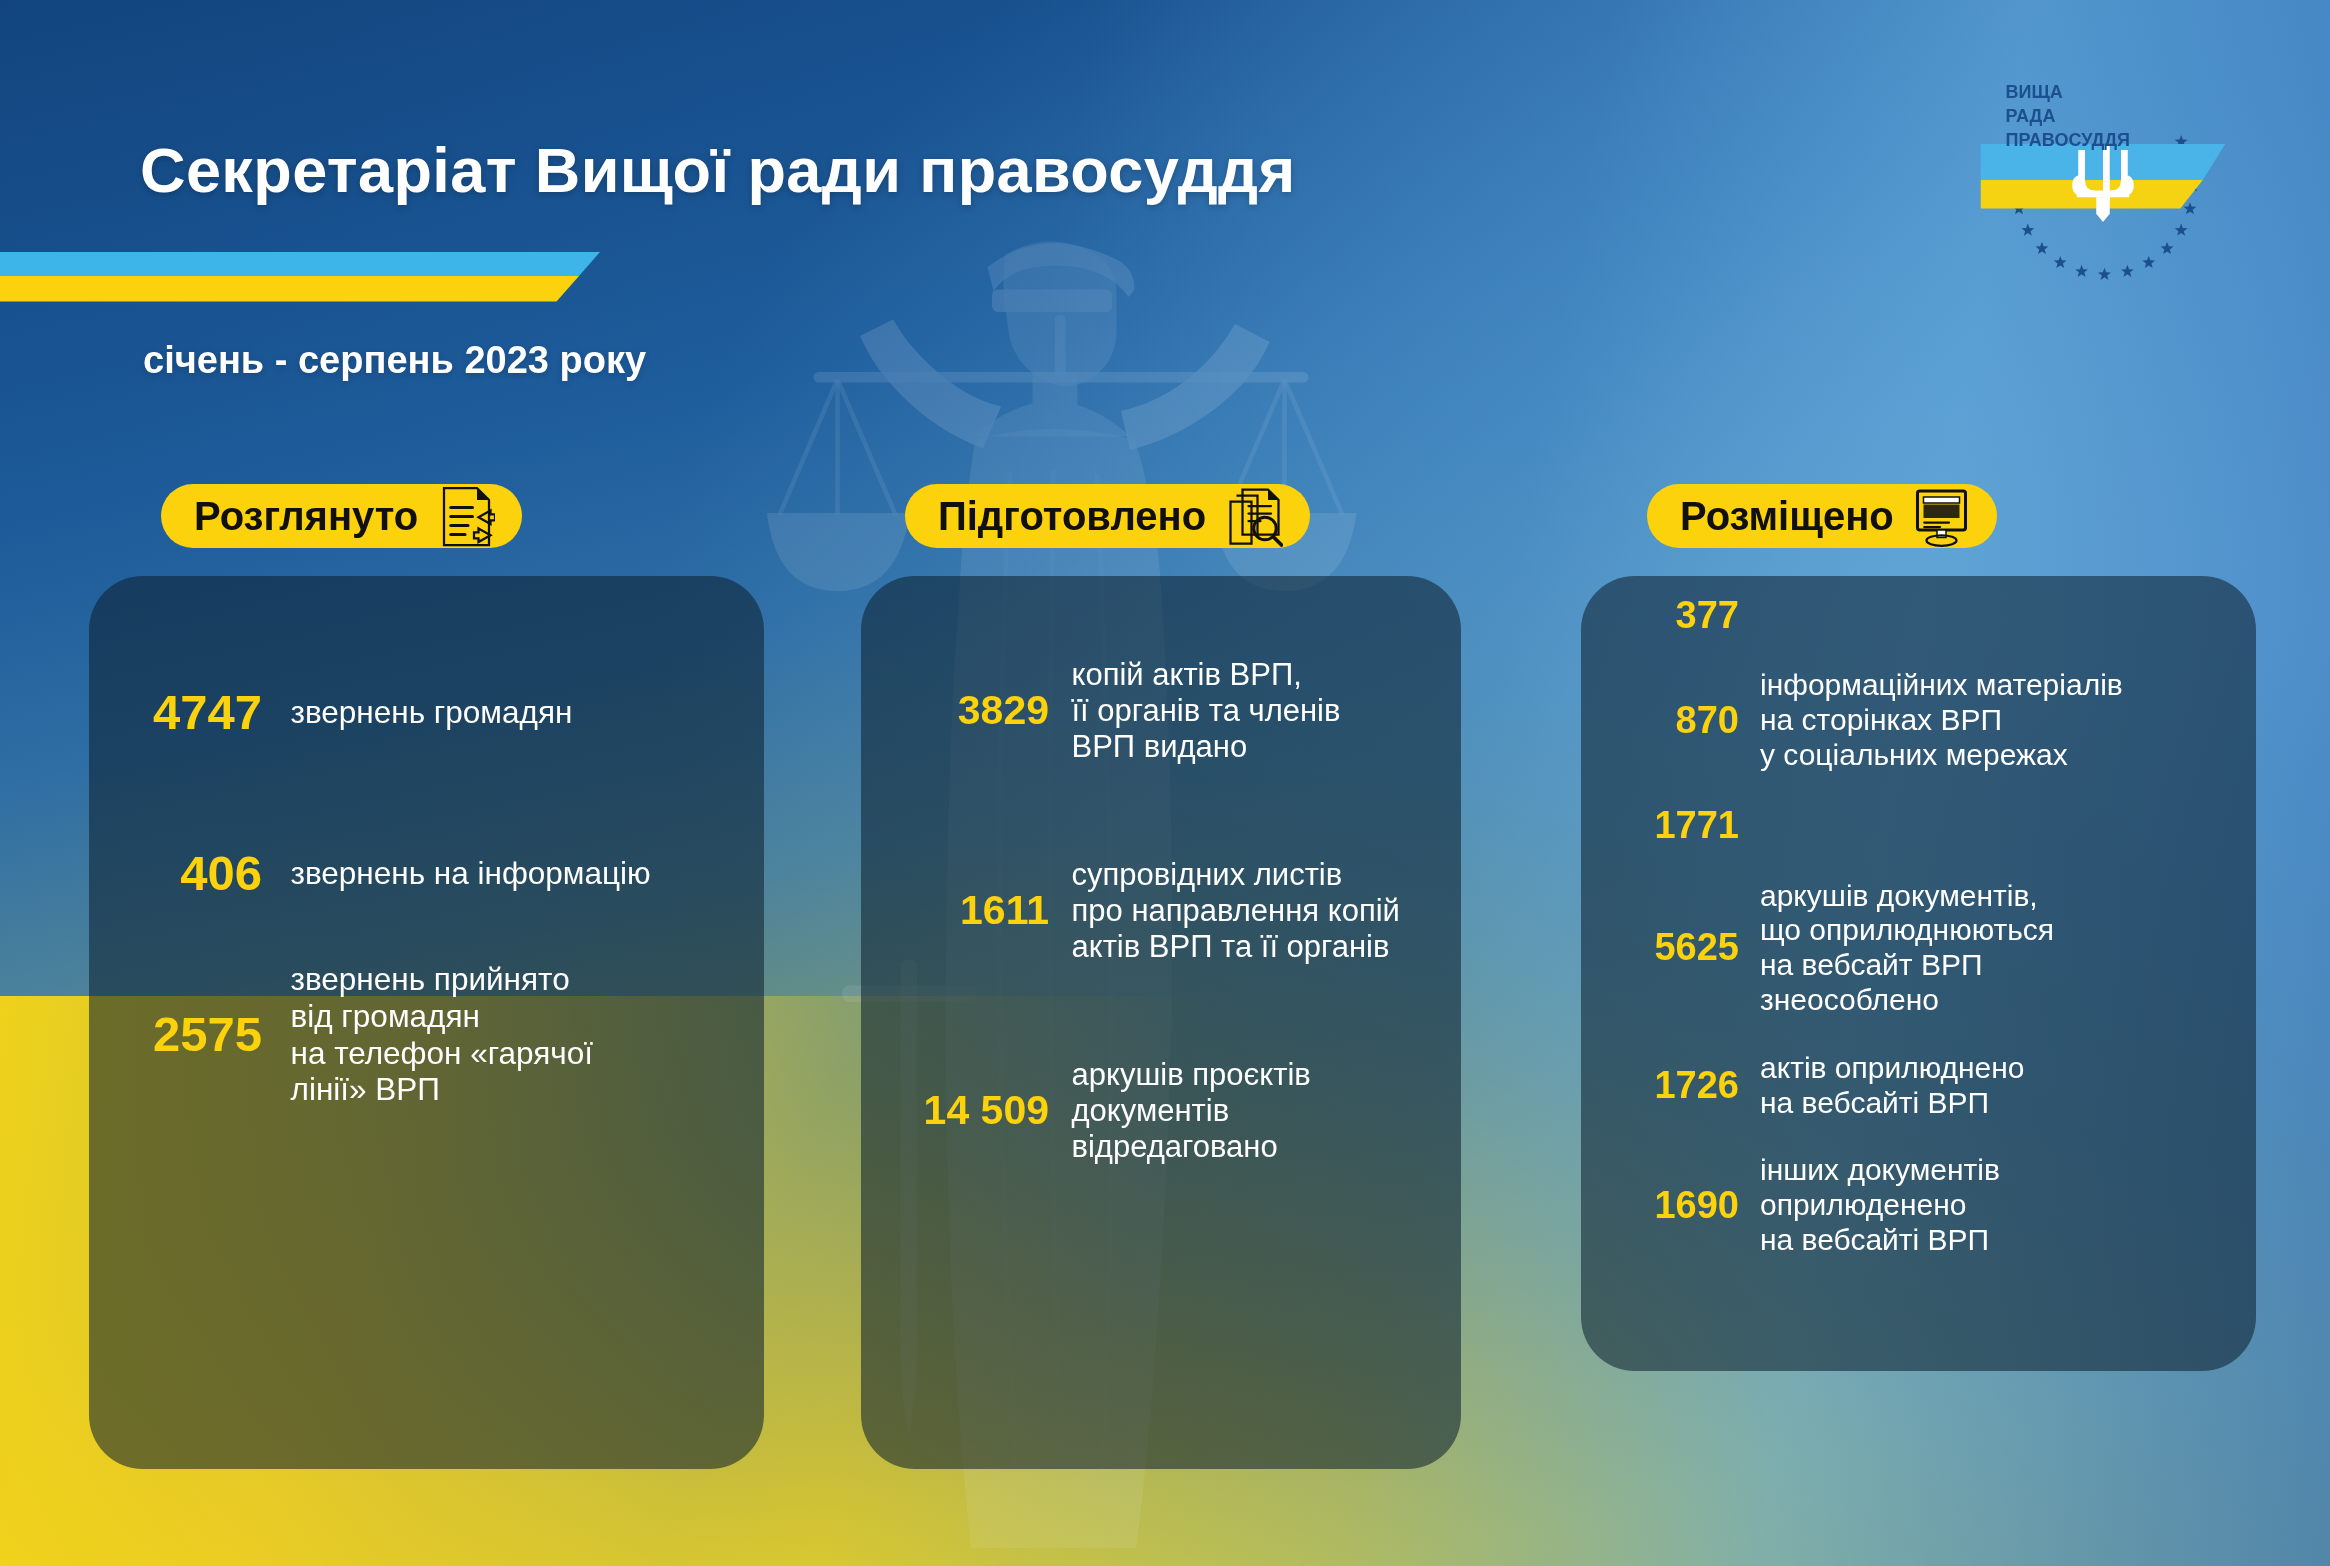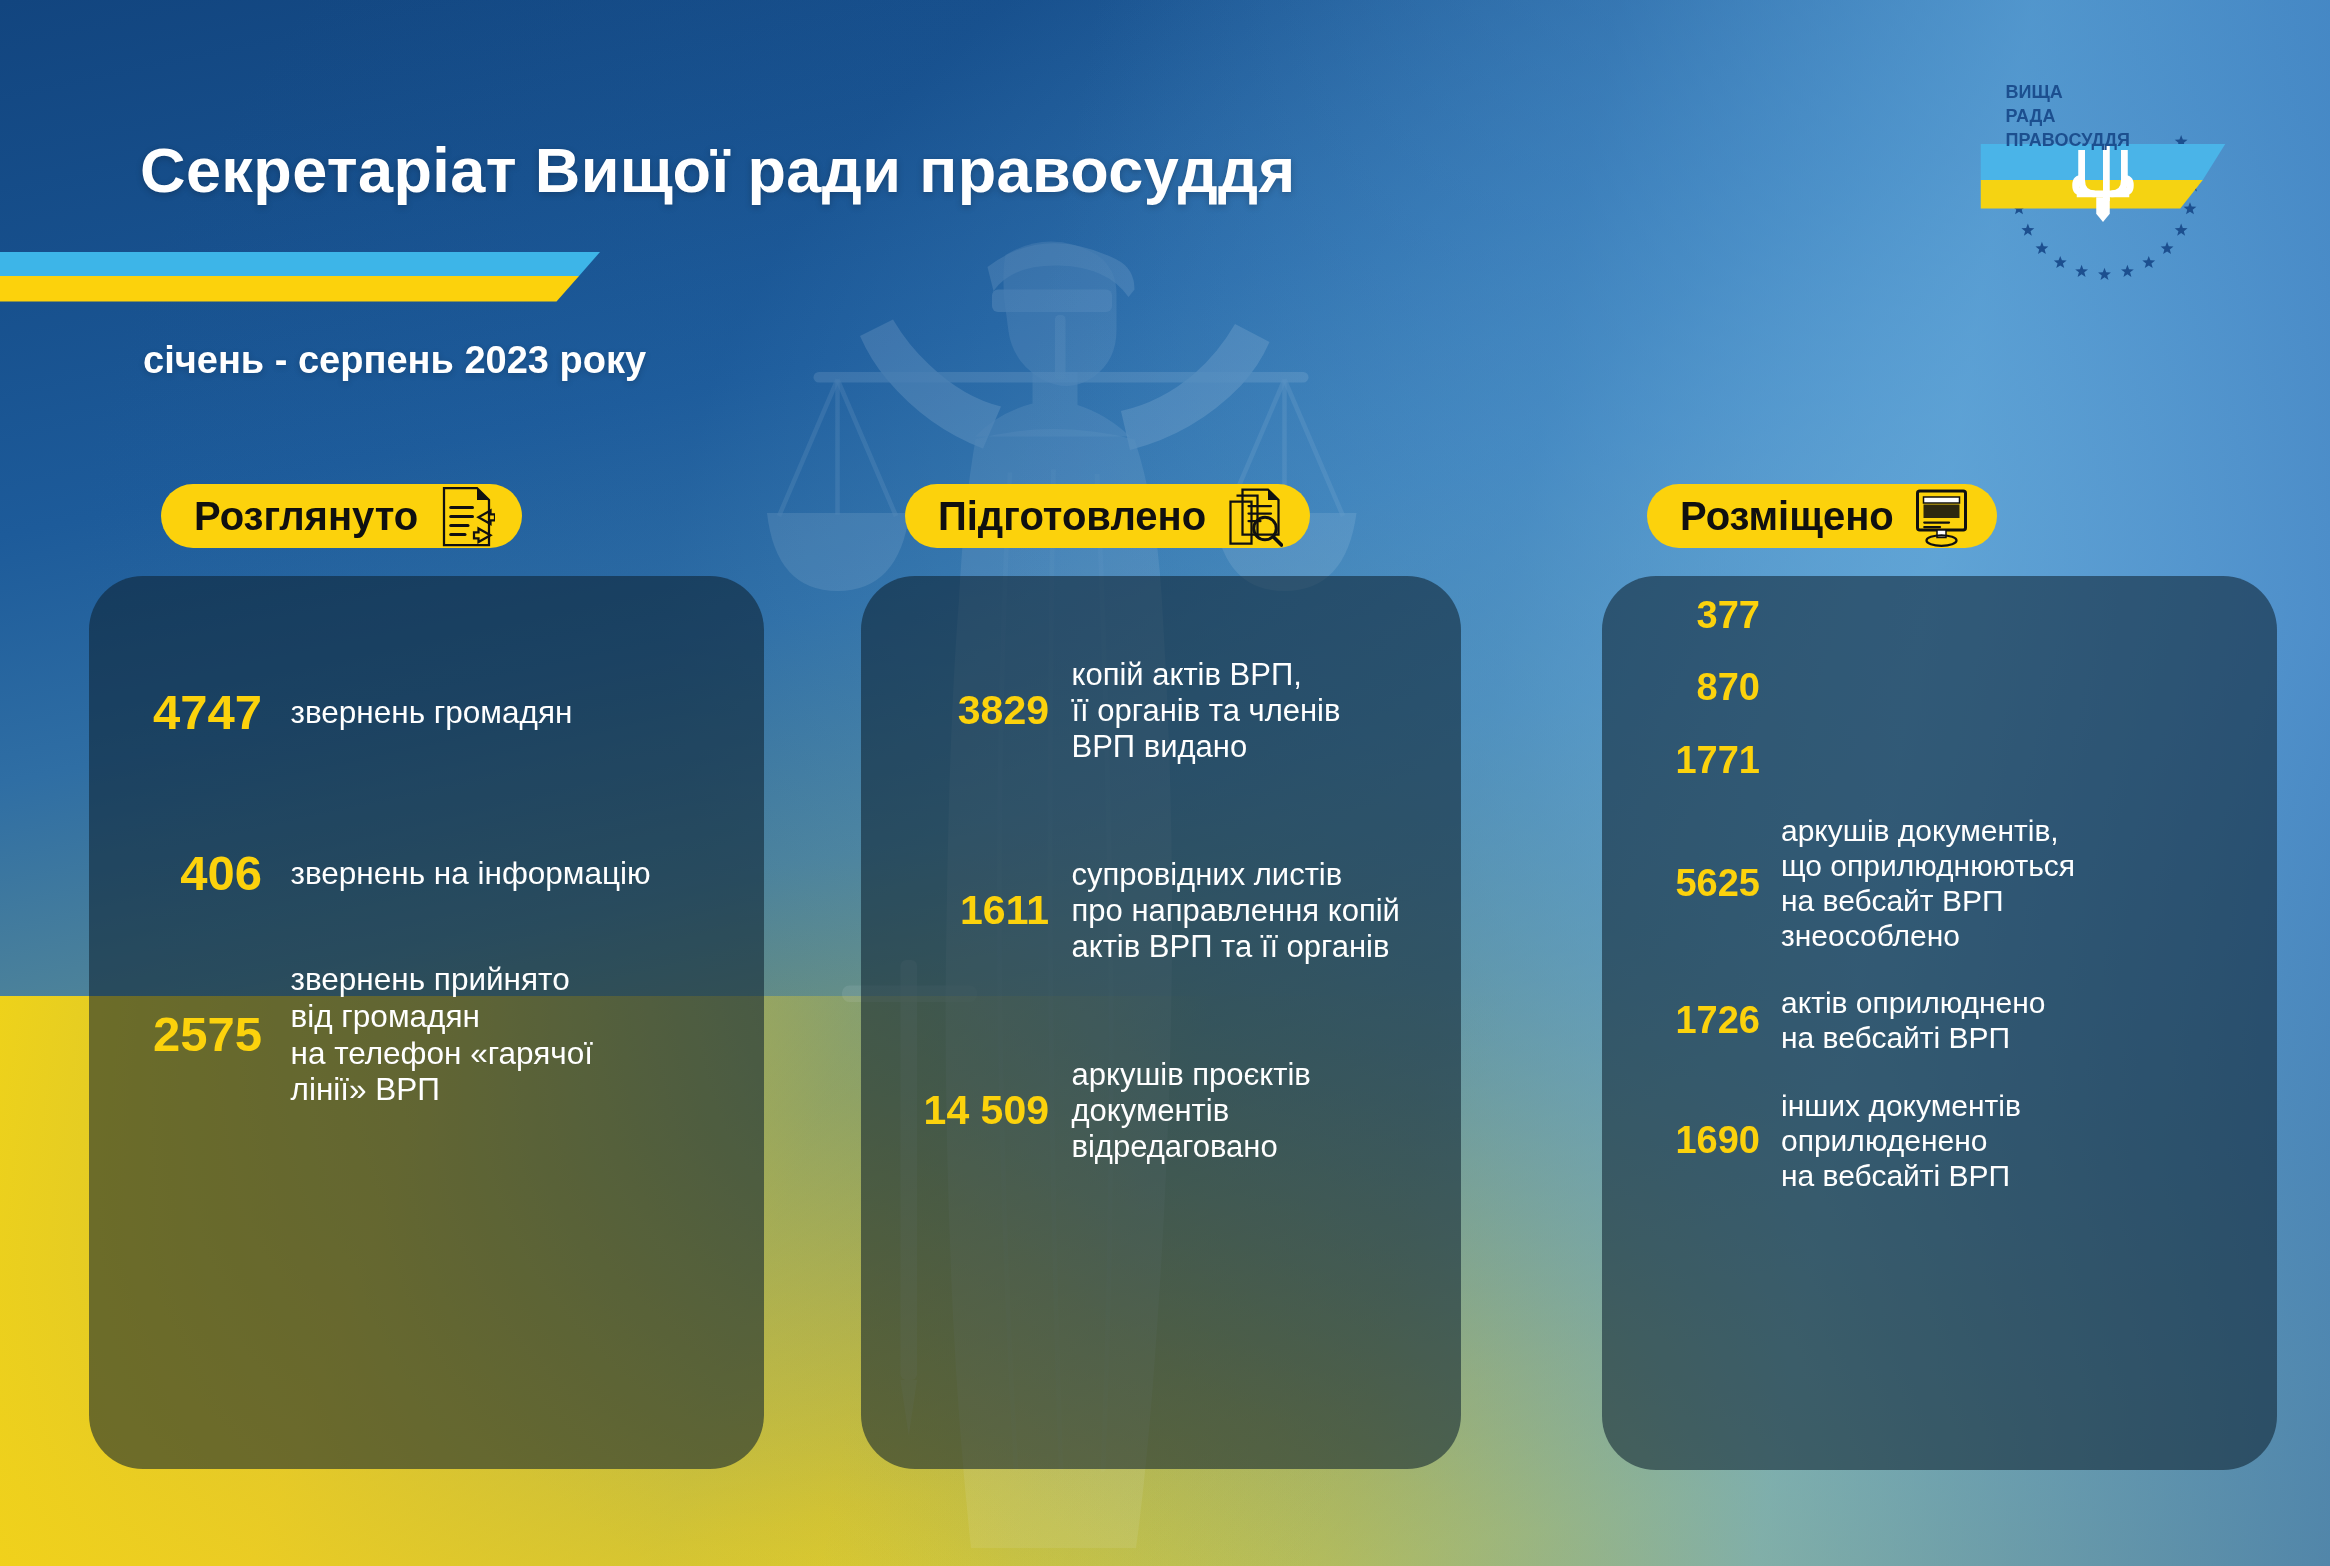--- a/index.html
+++ b/index.html
@@ -110,21 +110,21 @@
 
   .card-body {
     position: absolute;
     top: 0;
     left: 0;
     border-radius: 54px;
     background: rgba(12,32,46,0.56);
   }
   .col-1 .card-body { width: 675px; height: 893px; }
   .col-2 .card-body { width: 600px; height: 893px; left: 15px; }
-  .col-3 .card-body { width: 675px; height: 894px; margin-left: 21px; }
+  .col-3 .card-body { width: 675px; height: 795px; }
 
   .card-header {
     position: absolute;
     top: -92px;
     background: #fcd20c;
     border-radius: 44px;
     height: 64px;
     display: flex;
     align-items: center;
     gap: 19.5px;
@@ -384,20 +384,23 @@
   </div>
 
   <div class="column col-3">
     <div class="card-body">
       <div class="stats">
         <div class="stat-row">
           <div class="stat-num">377</div>
         </div>
         <div class="stat-row">
           <div class="stat-num">870</div>
+          <div class="stat-label">інформаційних матеріалів
+на сторінках ВРП
+у соціальних мережах</div>
         </div>
         <div class="stat-row">
           <div class="stat-num">1771</div>
         </div>
         <div class="stat-row">
           <div class="stat-num">5625</div>
           <div class="stat-label">аркушів документів,
 що оприлюднюються
 на вебсайт ВРП
 знеособлено</div>

